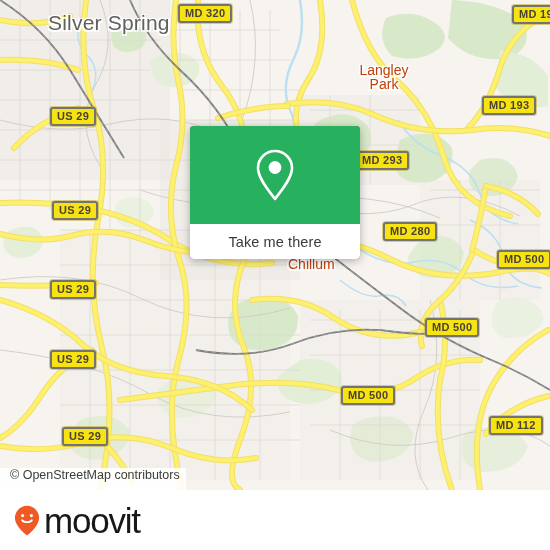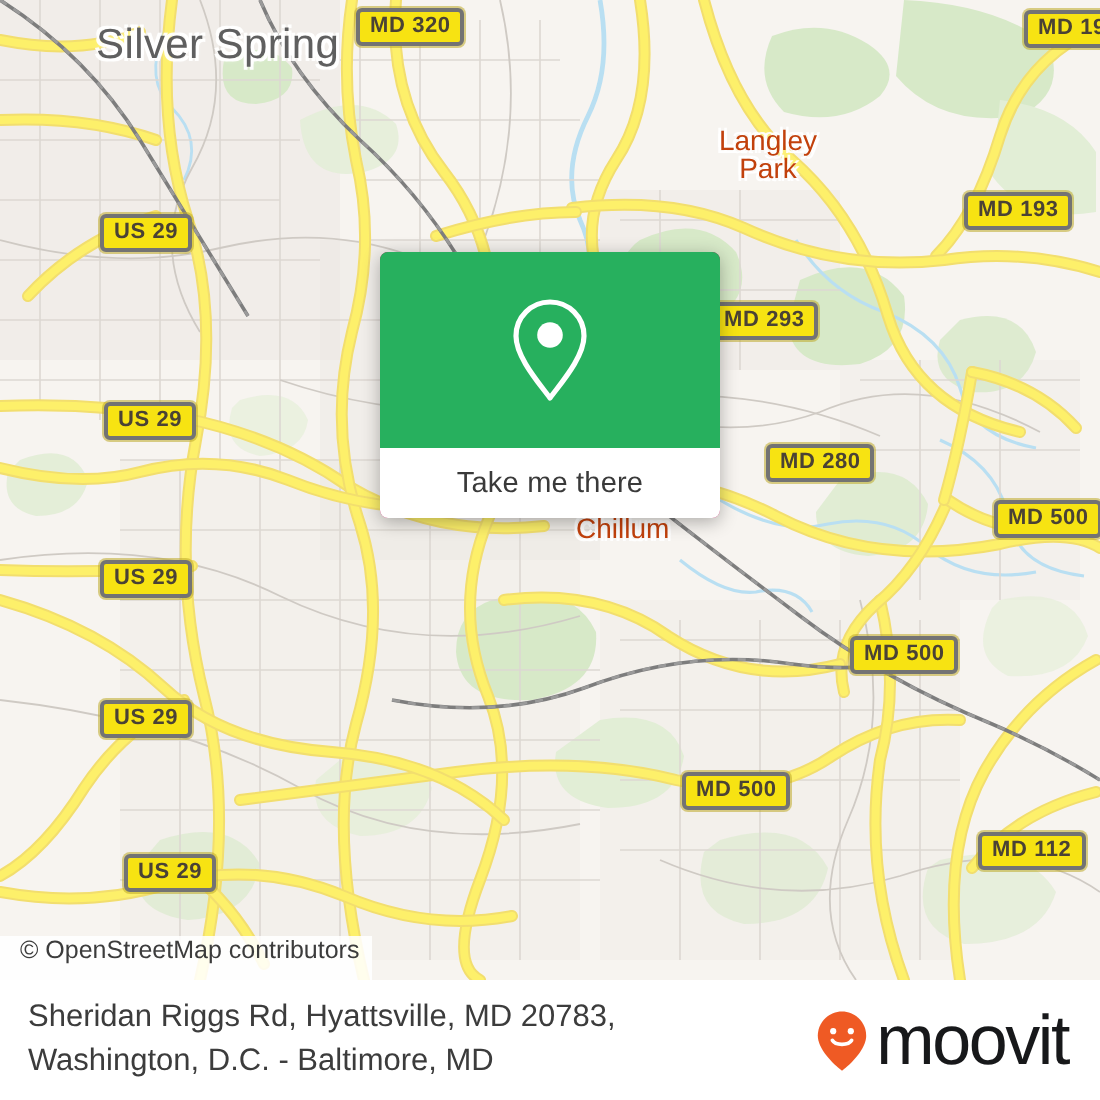--- a/index.html
+++ b/index.html
@@ -349,24 +349,20 @@
         <span class="card-btn-label">Take me there</span>
       </div>
     </div>
 
     <div class="osm-bar">
       <span>© OpenStreetMap contributors</span>
     </div>
   </div>
 
   <div class="footer">
-    <div class="footer-text">
-      <span class="footer-line">Sheridan Riggs Rd, Hyattsville, MD 20783,</span>
-      <span class="footer-line">Washington, D.C. - Baltimore, MD</span>
-    </div>
 
     <div class="brand">
       <svg class="brand-pin" viewBox="0 0 26 31">
         <path d="M13 0.8 C6.3 0.8 0.9 6.2 0.9 12.9 C0.9 19.5 8.4 26.9 13 30.4 C17.6 26.9 25.1 19.5 25.1 12.9 C25.1 6.2 19.7 0.8 13 0.8 Z" fill="#ef5a24"></path>
         <circle cx="8.6" cy="10.6" r="1.55" fill="#ffffff"></circle>
         <circle cx="17.4" cy="10.6" r="1.55" fill="#ffffff"></circle>
         <path d="M8.2 15.2 C9.7 17.8 16.3 17.8 17.8 15.2" fill="none" stroke="#ffffff" stroke-width="1.9" stroke-linecap="round"></path>
       </svg>
       <span class="brand-word">moovit</span>
     </div>

